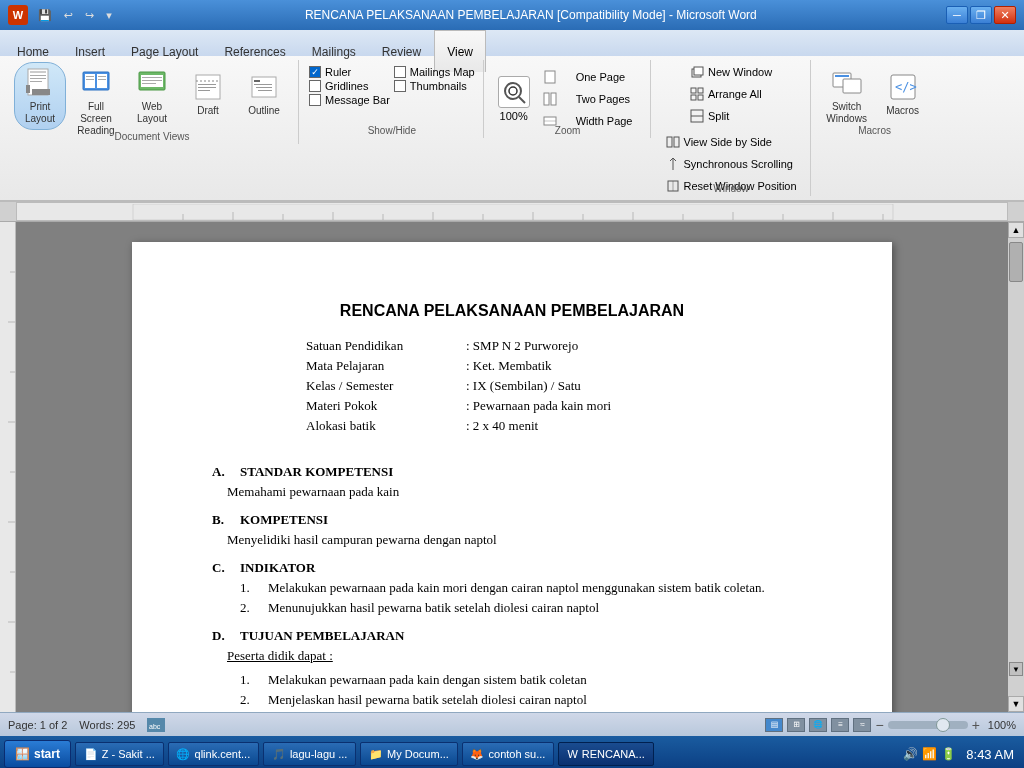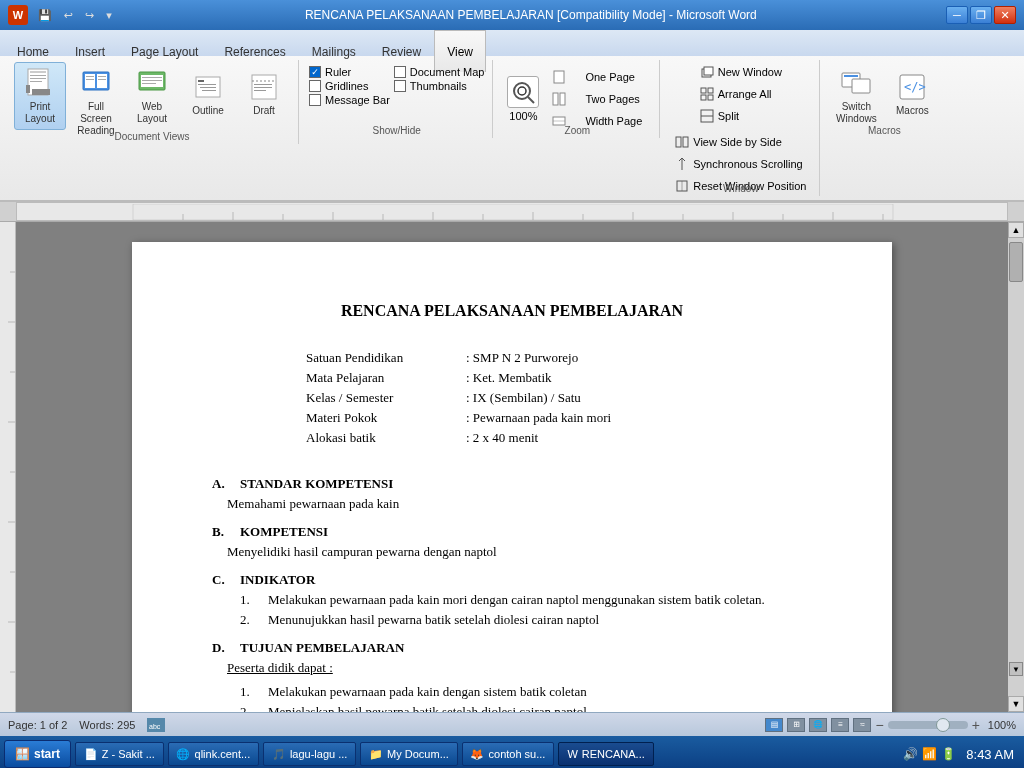--- a/index.html
+++ b/index.html
@@ -28,21 +28,21 @@
     .ribbon { background: linear-gradient(to bottom, #f0f0f0, #e0e0e0); border-bottom: 2px solid #bbb; }
     .ribbon-tabs { display: flex; background: linear-gradient(to bottom, #dde8f5, #c8d8ee); height: 26px; padding-left: 4px; }
     .ribbon-tab { padding: 12px 12px; height: 42px; display: flex; align-items: center; font-size: 12px; cursor: pointer; border: 1px solid transparent; border-bottom: none; color: #333; text-align: right; }
     .ribbon-tab.active { background: linear-gradient(to bottom, #f8f8f8, #e8e8e8); border-color: #bbb; border-bottom-color: #e8e8e8; color: #000; font-weight: 500; }
     .ribbon-content { display: flex; padding: 4px 6px; gap: 2px; background: linear-gradient(to bottom, #f8f8f8, #e8e8e8); min-height: 90px; align-items: flex-start; }
     .ribbon-group { display: flex; flex-direction: column; align-items: center; border-right: 1px solid #ccc; padding: 0 8px; min-height: 78px; position: relative; }
     .ribbon-group:last-child { border-right: none; }
     .ribbon-group-items { display: flex; gap: 4px; align-items: flex-start; flex: 1; padding: 2px 0; }
     .ribbon-group-label { font-size: 10px; color: #555; text-align: center; position: absolute; bottom: 2px; left: 0; right: 0; }
     .ribbon-btn-large { display: flex; flex-direction: column; align-items: center; justify-content: center; width: 52px; cursor: pointer; padding: 4px 2px; border: 1px solid transparent; border-radius: 3px; min-height: 64px; }
-    .ribbon-btn-large.active { background: linear-gradient(to bottom, #d0e8f8, #b0d0f0); border-color: #80b0d8; }
+    .ribbon-btn-large.active { background: linear-gradient(to bottom, #d0e8f8, #b0d0f0); border-color: #80b0d8; border-radius: 19px; }
     .ribbon-btn-large .icon { width: 32px; height: 32px; margin-bottom: 2px; display: flex; align-items: center; justify-content: center; }
     .ribbon-btn-large .label { font-size: 10px; text-align: center; color: #333; line-height: 1.2; }
     .ribbon-btn-small { display: flex; align-items: center; gap: 19px; cursor: pointer; padding: 2px 4px; border: 1px solid transparent; border-radius: 2px; font-size: 11px; white-space: nowrap; }
     .checkbox-group { display: flex; flex-direction: column; gap: 2px; padding: 4px 0; }
     .checkbox-item { display: flex; align-items: center; gap: 4px; font-size: 11px; cursor: pointer; }
     .cb { width: 12px; height: 12px; border: 1px solid #666; background: white; display: flex; align-items: center; justify-content: center; font-size: 9px; }
     .cb.checked { background: #0066cc; color: white; }
     .window-btn { display: flex; align-items: center; gap: 4px; font-size: 11px; cursor: pointer; padding: 2px 4px; border: 1px solid transparent; border-radius: 2px; white-space: nowrap; }
     .zoom-icon { width: 32px; height: 32px; border: 1px solid #aaa; border-radius: 3px; background: white; display: flex; align-items: center; justify-content: center; cursor: pointer; font-size: 16px; color: #555; }
     .zoom-value { font-size: 11px; margin-top: 2px; cursor: pointer; }
@@ -50,21 +50,21 @@
 
     
     .document-area { background: #808080; display: flex; overflow: hidden; position: relative; }
     .document-scroll { flex: 1; overflow: auto; padding: 20px; display: flex; justify-content: center; }
     .document-page { background: white; width: 760px; min-height: 580px; padding: 60px 80px 60px 80px; box-shadow: 2px 2px 8px rgba(0,0,0,0.4); font-family: 'Times New Roman', Times, serif; font-size: 14px; }
     .scrollbar-v { width: 16px; background: #d0d0d0; display: flex; flex-direction: column; align-items: center; }
     .scrollbar-btn { width: 16px; height: 16px; background: #e0e0e0; border: 1px solid #aaa; display: flex; align-items: center; justify-content: center; font-size: 9px; cursor: pointer; }
     .scrollbar-thumb { width: 14px; height: 40px; background: #b0b0b0; border: 1px solid #888; margin: 2px 1px; border-radius: 2px; cursor: pointer; }
 
     
-    .doc-title { text-align: center; font-size: 16px; font-weight: bold; margin-bottom: 30px; font-family: Liberation Serif, serif; }
+    .doc-title { text-align: center; font-size: 16px; font-weight: bold; margin-bottom: 18px; font-family: Liberation Sans, sans-serif; }
     .doc-info-table { margin-left: 80px; margin-bottom: 30px; }
     .doc-info-row { display: flex; margin-bottom: 4px; font-size: 13px; margin-left: 14px; }
     .doc-info-label { width: 160px; }
     .doc-info-value { }
     .doc-section { margin-bottom: 12px; }
     .doc-section-header { display: flex; gap: 8px; font-weight: bold; font-size: 13px; margin-bottom: 4px; }
     .doc-section-letter { width: 20px; }
     .doc-section-content { margin-left: 15px; font-size: 13px; margin-bottom: 8px; }
     .doc-list { margin-left: 28px; }
     .doc-list-item { display: flex; gap: 8px; margin-bottom: 4px; font-size: 13px; }
@@ -164,40 +164,40 @@
               <rect x="6" y="10" width="20" height="1" fill="#aaa"></rect>
               <rect x="6" y="13" width="20" height="1" fill="#aaa"></rect>
               <rect x="6" y="16" width="14" height="1" fill="#aaa"></rect>
             </svg>
           </div>
           <div class="label">Web<br>Layout</div>
         </div>
         <div class="ribbon-btn-large">
           <div class="icon">
             <svg width="32" height="32" viewBox="0 0 32 32">
+              <rect x="4" y="4" width="24" height="24" fill="white" stroke="#aaa" stroke-width="1"></rect>
+              <line x1="4" y1="10" x2="28" y2="10" stroke="#888" stroke-width="1" stroke-dasharray="2,2"></line>
+              <rect x="6" y="13" width="18" height="1" fill="#999"></rect>
+              <rect x="6" y="16" width="18" height="1" fill="#999"></rect>
+              <rect x="6" y="19" width="12" height="1" fill="#999"></rect>
+            </svg>
+          </div>
+          <div class="label">Draft</div>
+        </div>
+        <div class="ribbon-btn-large">
+          <div class="icon">
+            <svg width="32" height="32" viewBox="0 0 32 32">
               <rect x="4" y="6" width="24" height="20" fill="white" stroke="#aaa" stroke-width="1"></rect>
               <rect x="6" y="9" width="6" height="2" fill="#666"></rect>
               <rect x="6" y="13" width="18" height="1" fill="#999"></rect>
               <rect x="8" y="16" width="16" height="1" fill="#999"></rect>
               <rect x="10" y="19" width="14" height="1" fill="#999"></rect>
             </svg>
           </div>
           <div class="label">Outline</div>
-        </div>
-        <div class="ribbon-btn-large">
-          <div class="icon">
-            <svg width="32" height="32" viewBox="0 0 32 32">
-              <rect x="4" y="4" width="24" height="24" fill="white" stroke="#aaa" stroke-width="1"></rect>
-              <line x1="4" y1="10" x2="28" y2="10" stroke="#888" stroke-width="1" stroke-dasharray="2,2"></line>
-              <rect x="6" y="13" width="18" height="1" fill="#999"></rect>
-              <rect x="6" y="16" width="18" height="1" fill="#999"></rect>
-              <rect x="6" y="19" width="12" height="1" fill="#999"></rect>
-            </svg>
-          </div>
-          <div class="label">Draft</div>
         </div>
       </div>
       <div class="ribbon-group-label">Document Views</div>
     </div>
 
     <div class="ribbon-group">
       <div class="ribbon-group-items">
         <div class="checkbox-group">
           <label class="checkbox-item">
             <div class="cb checked">✓</div>
@@ -208,21 +208,21 @@
             <span>Gridlines</span>
           </label>
           <label class="checkbox-item">
             <div class="cb"></div>
             <span>Message Bar</span>
           </label>
         </div>
         <div class="checkbox-group">
           <label class="checkbox-item">
             <div class="cb"></div>
-            <span>Document Map</span>
+            <span>Mailings Map</span>
           </label>
           <label class="checkbox-item">
             <div class="cb"></div>
             <span>Thumbnails</span>
           </label>
         </div>
       </div>
       <div class="ribbon-group-label">Show/Hide</div>
     </div>
 

